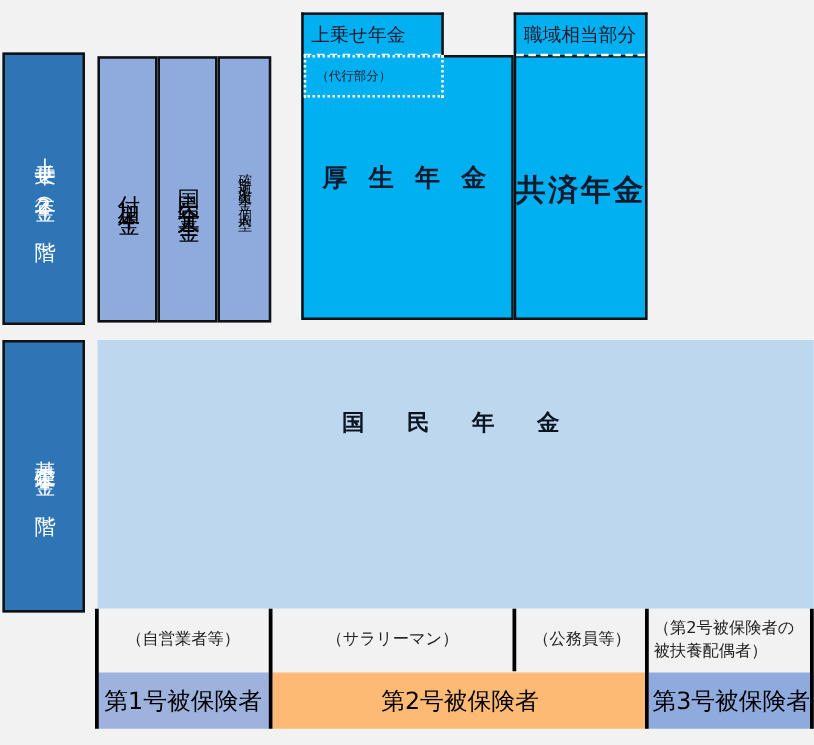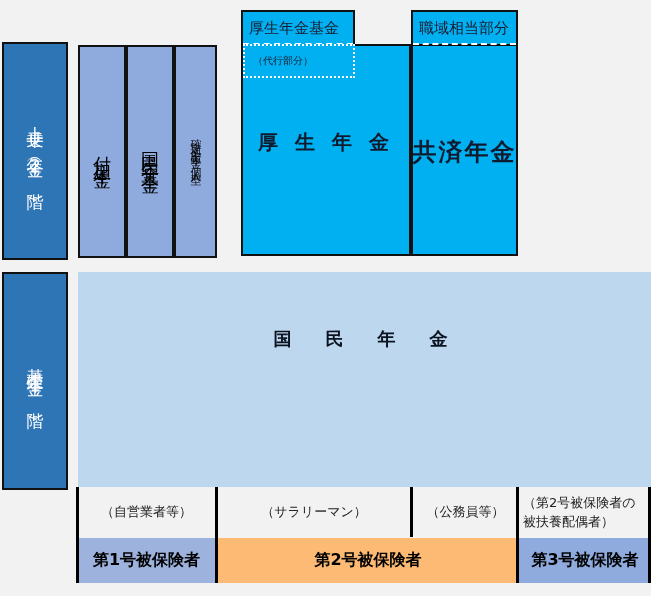--- a/index.html
+++ b/index.html
@@ -130,22 +130,22 @@
     font-size: 13px;
     color: #222222;
     line-height: 1.5;
   }
   .insured {
     position: absolute;
     box-sizing: border-box;
     display: flex;
     align-items: center;
     justify-content: center;
-    font-size: 16px;
-    font-weight: bold;
+    font-size: 19px;
+    font-weight: normal;
     color: #000000;
     letter-spacing: 0px;
   }
   .vline {
     position: absolute;
     background: #000000;
     width: 3px;
   }
 </style>
 </head>
@@ -169,21 +169,21 @@
     <div class="vtext">国民年金基金</div>
   </div>
 
   <div class="box midcol small" style="left:174px; top:45px; width:43px; height:213px;">
     <div class="vtext">確定拠出年金（個人型）</div>
   </div>
 
   <div class="box cyan" style="left:241px; top:44px; width:170px; height:212px;"></div>
 
   <div class="cyan-label" style="left:241px; top:10px; width:114px; height:34px; border:2px solid #111111; border-bottom:none;">
-    <span>厚生年金基金</span>
+    <span>上乗せ年金</span>
   </div>
 
   <div class="dashed-line" style="left:243px; top:43px; width:110px;"></div>
 
   <div class="dotted-box" style="left:243px; top:44px; width:112px; height:34px;">
     <span>（代行部分）</span>
   </div>
 
   <div class="cyan-title" style="left:241px; top:120px; width:170px; height:36px; font-size:20px; letter-spacing:5px;">
     <span>厚 生 年 金</span>

